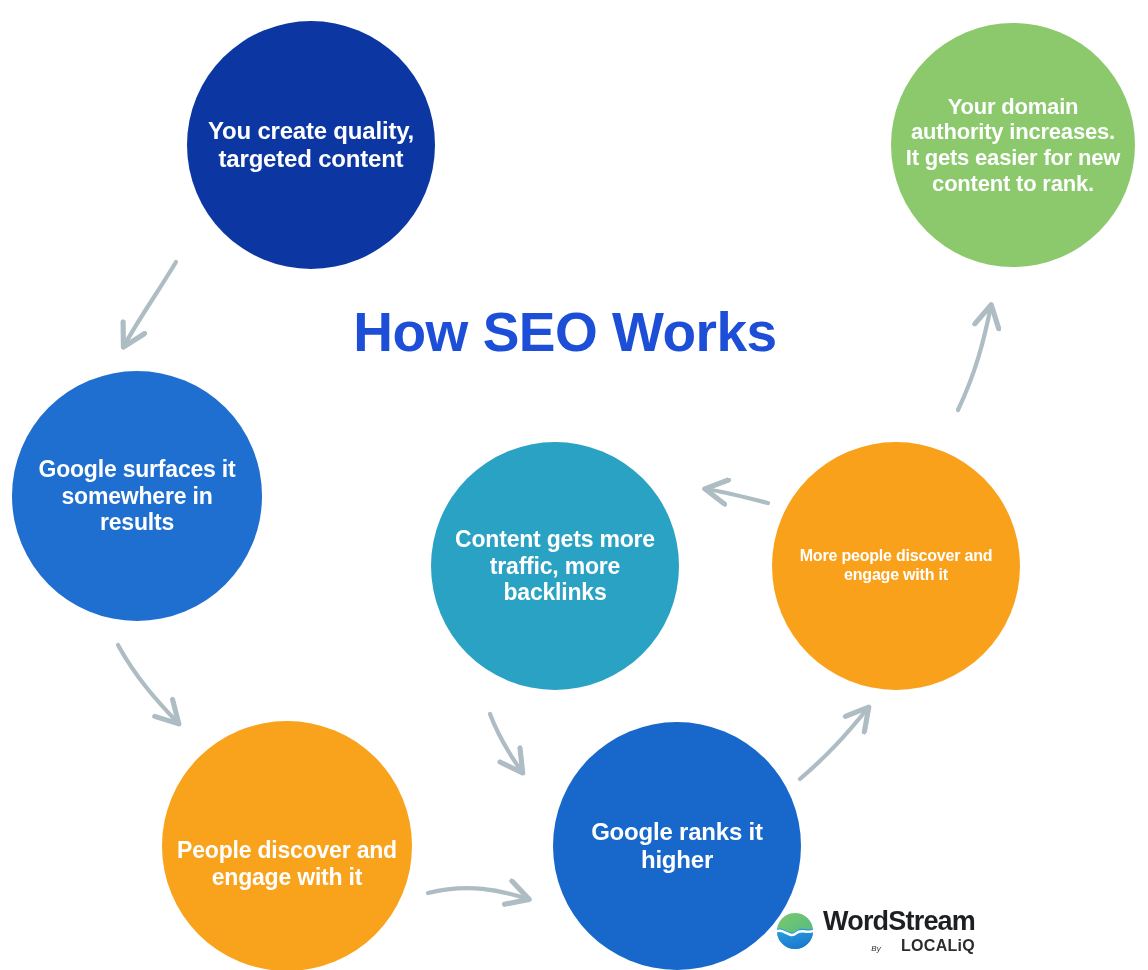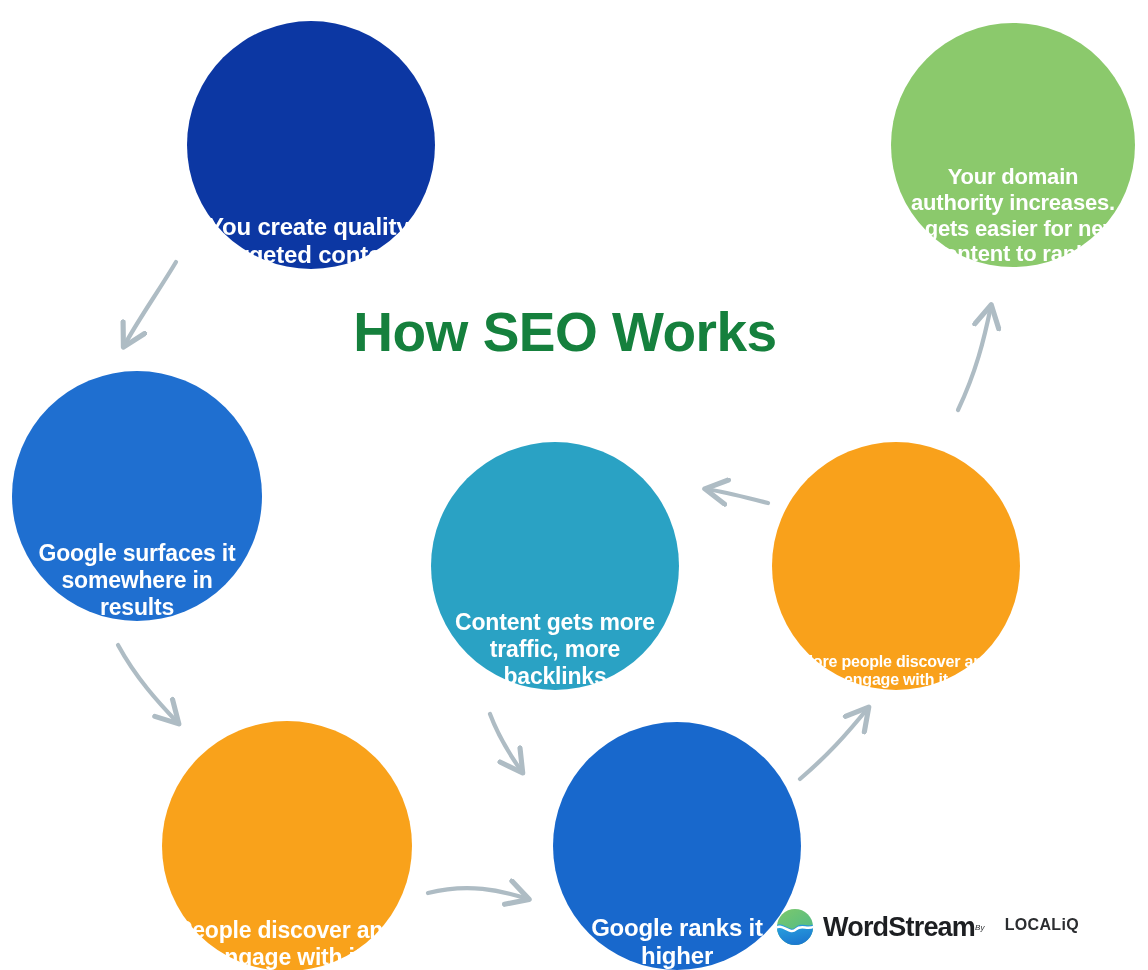--- a/index.html
+++ b/index.html
@@ -15,21 +15,21 @@
     position: relative;
     width: 1148px;
     height: 970px;
     background: #ffffff;
     overflow: hidden;
   }
   .node {
     position: absolute;
     border-radius: 50%;
     display: flex;
-    align-items: flex-end;
+    align-items: center;
     justify-content: center;
     box-sizing: border-box;
   }
   .node .node-label {
     color: #ffffff;
     font-weight: bold;
     text-align: center;
     line-height: 1.17;
     letter-spacing: -0.2px;
     white-space: pre-line;
@@ -65,23 +65,24 @@
     align-items: center;
     gap: 9px;
   }
   #brand-logo .logo-mark {
     width: 38px;
     height: 38px;
     flex: 0 0 38px;
   }
   #brand-logo .logo-text {
     display: flex;
-    flex-direction: row;
+    flex-direction: column;
     justify-content: center;
     line-height: 1;
+    align-items: flex-end;
   }
   #brand-logo .logo-wordmark {
     font-size: 27px;
     font-weight: bold;
     color: #1d1f22;
     letter-spacing: -0.8px;
   }
   #brand-logo .logo-tagline {
     margin-top: 3px;
     font-size: 9px;
@@ -150,21 +151,21 @@
   </div>
 
   <div class="node" style="left: 431px; top: 442px; width: 248px; height: 248px; background: rgb(42, 162, 196);">
     <span class="node-label" style="font-size: 23px;">Content gets more traffic, more backlinks</span>
   </div>
 
   <div class="node" style="left: 891px; top: 23px; width: 244px; height: 244px; background: rgb(139, 201, 108);">
     <span class="node-label" style="font-size: 22px;">Your domain authority increases. It gets easier for new content to rank.</span>
   </div>
 
-  <div id="chart-title" style="color: #15803d;">How SEO Works</div>
+  <div id="chart-title" style="color: #1d4ed8;">How SEO Works</div>
 
   <div id="brand-logo">
     <svg class="logo-mark" viewBox="0 0 40 40" xmlns="http://www.w3.org/2000/svg">
       <defs>
         <linearGradient id="lgTop" x1="0" y1="0" x2="0.6" y2="1">
           <stop offset="0%" stop-color="#7ec96a"></stop>
           <stop offset="100%" stop-color="#4bb98a"></stop>
         </linearGradient>
         <linearGradient id="lgBot" x1="0" y1="0" x2="0.4" y2="1">
           <stop offset="0%" stop-color="#2ba8e0"></stop>

